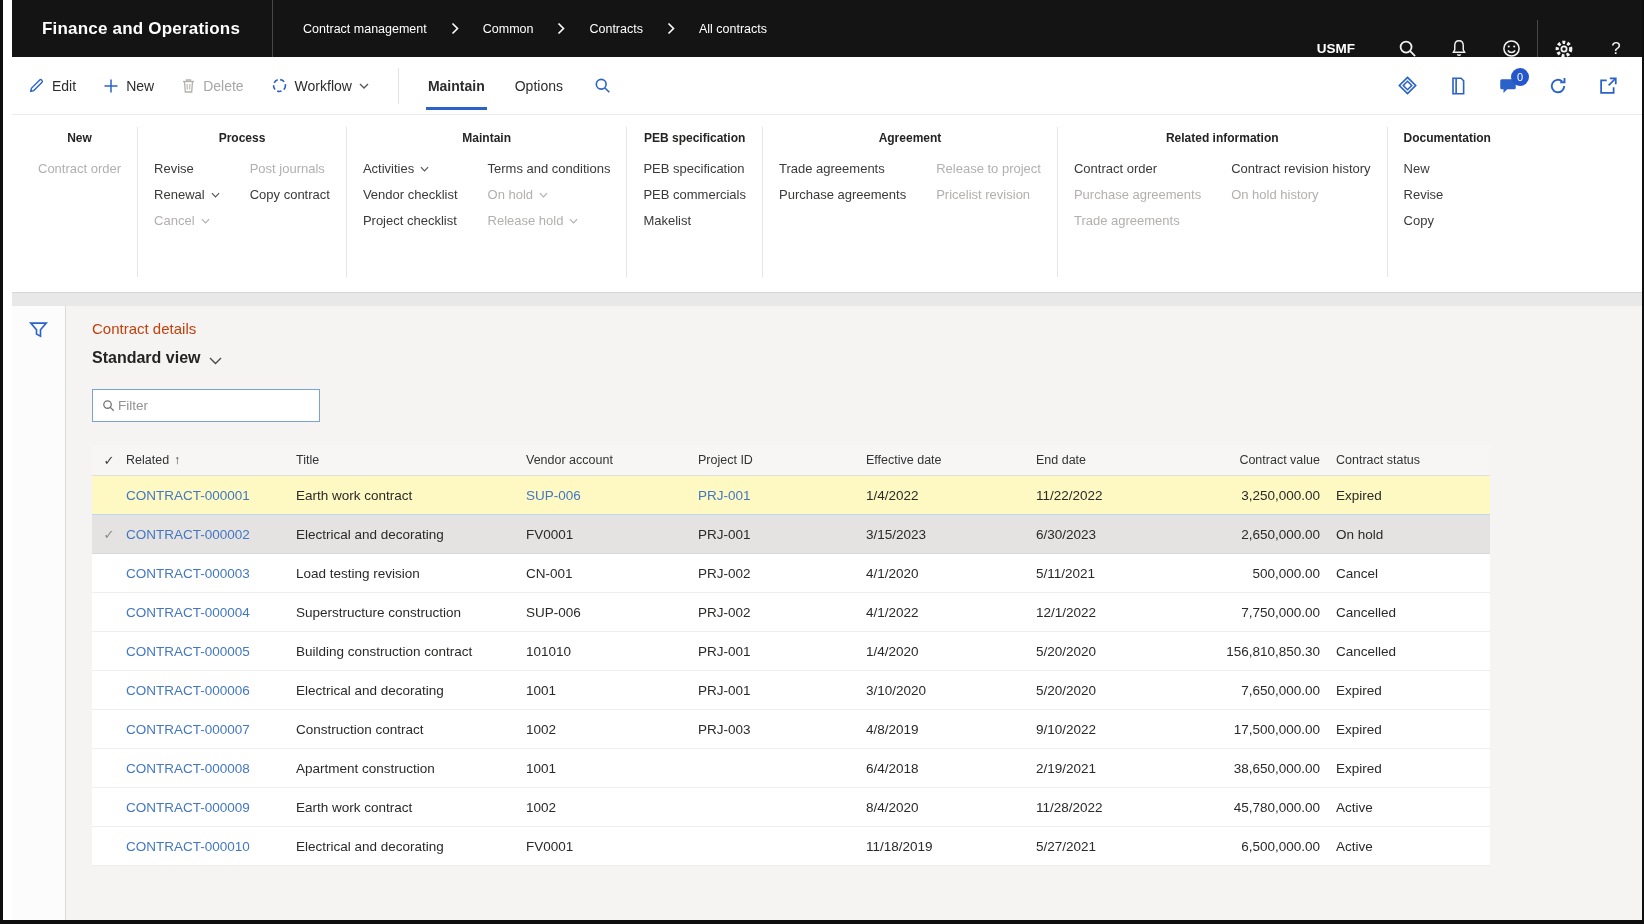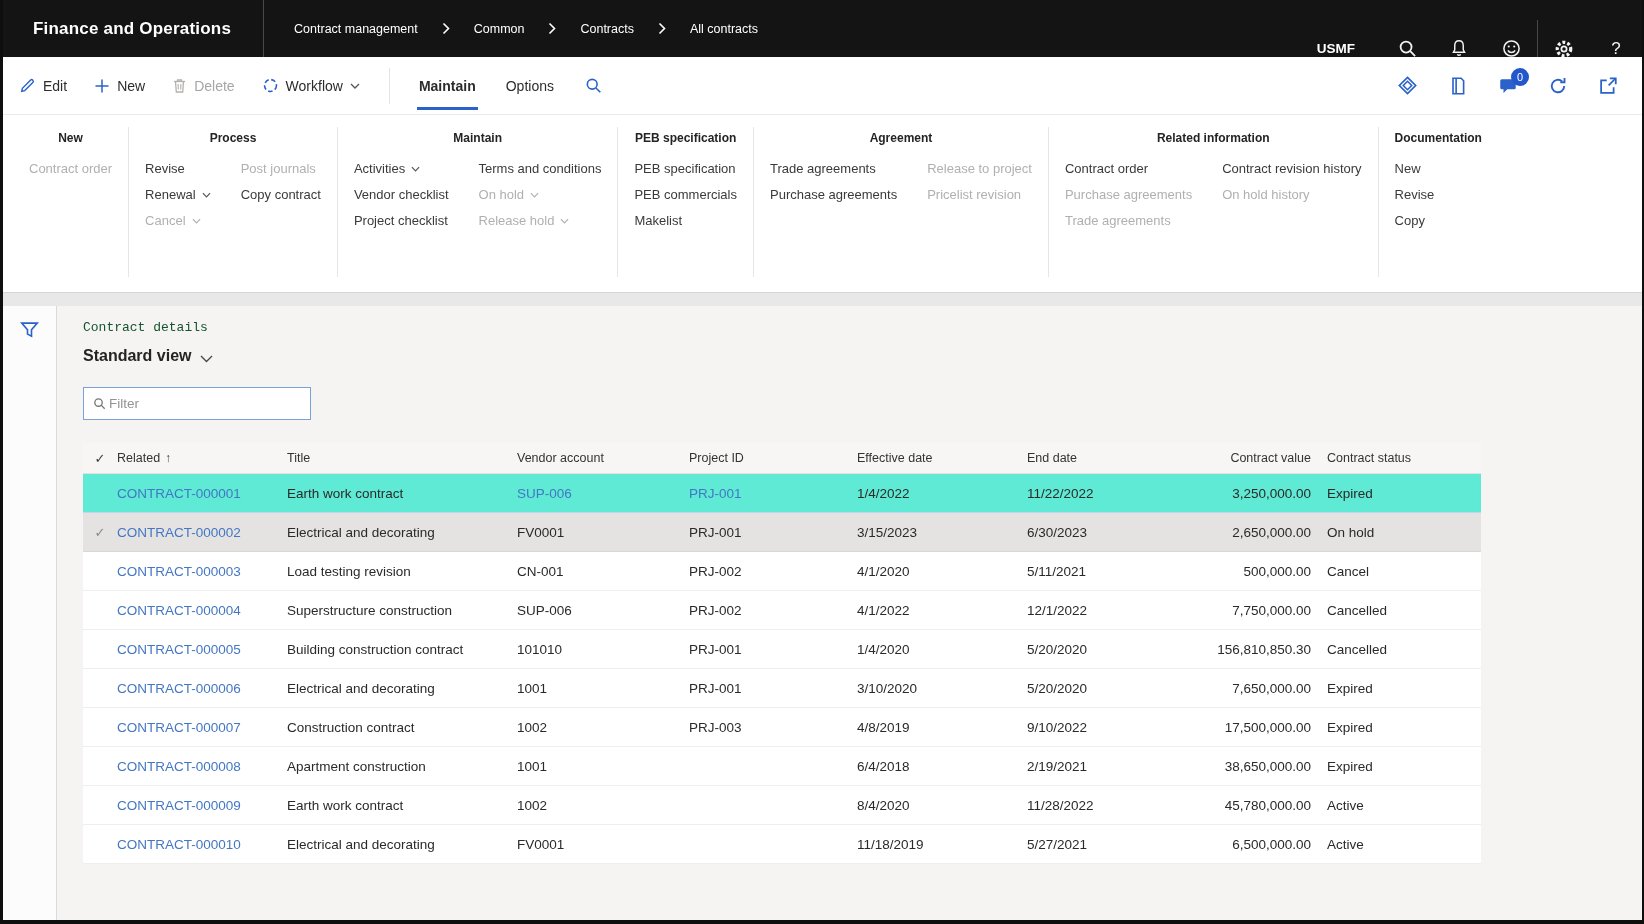--- a/index.html
+++ b/index.html
@@ -1,18 +1,18 @@
 <!DOCTYPE html>
 <html><head>
 <meta charset="utf-8">
 <style>
   * { box-sizing: border-box; margin: 0; padding: 0; }
   html,body { width:1644px; height:924px; overflow:hidden; }
   body { font-family:"Liberation Sans", sans-serif; background:#fff; }
-  .app { width:1644px; height:924px; border-left:3px solid #0e0e0e; border-right:2px solid #0e0e0e; border-bottom:4px solid #0e0e0e; display:flex; flex-direction:column; background:#fff; }
+  .app { width:1644px; height:924px; border-left:3px solid #0e0e0e; border-right:2px solid #0e0e0e; border-bottom:4px solid #0e0e0e; display:flex; flex-direction:column; background:#fff;padding-left:9px; }
 
   
   .topbar { height:57px; background:#141414; color:#fff; display:flex; align-items:center; flex:none; }
   .app-title { font-size:17px; font-weight:bold; padding:0 32px 0 30px; letter-spacing:.2px; cursor:pointer; }
   .tb-sep { width:1px; height:57px; background:#484848; flex:none; }
   .breadcrumb { display:flex; align-items:center; gap:24px; margin-left:30px; font-size:12.5px; }
   .crumb { cursor:pointer; white-space:nowrap; }
   .crumb-chev svg { display:block; }
   .tb-right { margin-left:auto; display:flex; align-items:center; height:57px;margin-top:40px; }
   .company { font-size:13.5px; font-weight:bold; padding:0 26px; cursor:pointer; }
@@ -45,34 +45,34 @@
   .r-item.disabled { color:#b2b0ae; cursor:default; }
   .chev svg { display:block; }
 
   .band { height:13px; background:#e8e8e8; flex:none; }
 
   
   .main { flex:1; display:flex; min-height:0; }
   .side { width:54px; background:#fcfcfc; border-right:1px solid #dadada; padding-top:14px; display:flex; justify-content:center; align-items:flex-start; flex:none; }
   .funnel { color:#2a62c9; cursor:pointer; display:flex; }
   .content { flex:1; background:#f5f4f2; padding:14px 0 0 26px; min-width:0; }
-  .caption { font-size:13px; color:#14532d;font-family:Liberation Mono, monospace; }
+  .caption { font-size:15px; color:#c2410c; }
   .view-title { margin-top:12px; font-size:16px; font-weight:bold; color:#252423; display:flex; align-items:center; gap:9px; cursor:pointer; width:max-content; }
   .view-title .chev { color:#4a4a4a; margin-top:6px; }
   .filterbox { margin-top:22px; width:228px; height:33px; background:#fff; border:1px solid #79a2d5; display:flex; align-items:center; padding:0 9px; gap:3px; }
   .filterbox .mag { color:#767472; display:flex; flex:none; }
   .filterbox input { border:none; outline:none; flex:1; font-size:13.5px; font-family:"Liberation Sans",sans-serif; color:#323130; background:transparent; min-width:0; }
   .filterbox input::placeholder { color:#949392; }
 
   
   .grid { margin-top:23px; width:1398px; }
   .ghead { display:flex; align-items:center; height:31px; background:#f7f6f5; border-bottom:1px solid #e2e1df; font-size:12.5px; color:#333; }
   .ghead .cell { cursor:pointer; }
   .grow { display:flex; align-items:center; height:39px; background:#fff; border-bottom:1px solid #efeeec; font-size:13.5px; color:#2b2a29; cursor:pointer; }
-  .grow.selected { background:#5eead4; border-bottom-color:#c3d5ee; }
+  .grow.selected { background:#fef9c3; border-bottom-color:#c3d5ee; }
   .grow.checked { background:#e4e3e2; border-bottom-color:#d9d8d7; }
   .cell { white-space:nowrap; overflow:hidden; }
   .c-check { width:34px; text-align:center; flex:none; }
   .c-contract { width:170px; flex:none; }
   .c-title { width:230px; flex:none; }
   .c-vendor { width:172px; flex:none; }
   .c-project { width:168px; flex:none; }
   .c-eff { width:170px; flex:none; }
   .c-end { width:184px; flex:none; }
   .c-value { width:100px; flex:none; text-align:right; }

